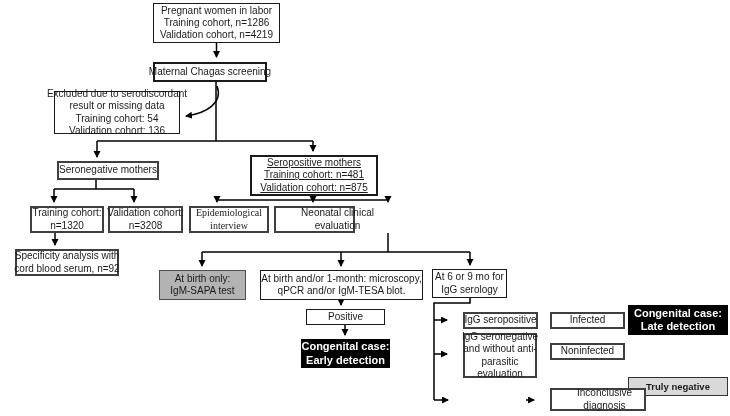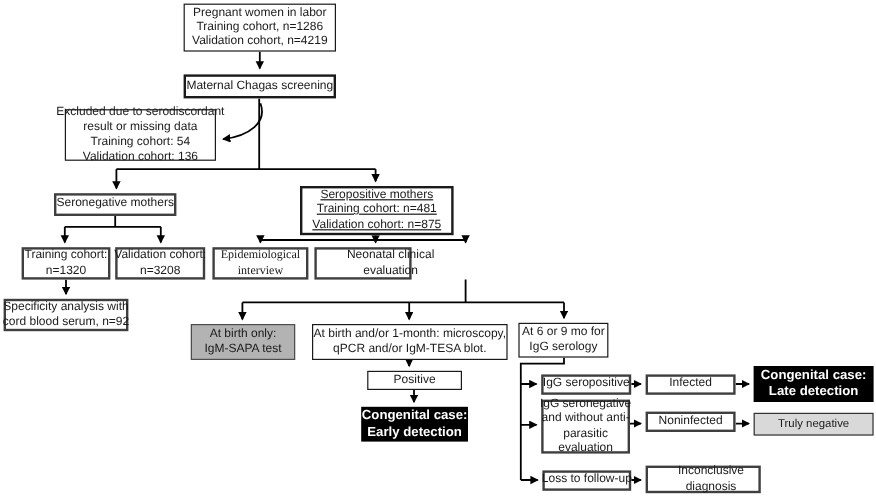--- a/index.html
+++ b/index.html
@@ -11,23 +11,23 @@
   }
   svg.connectors { position:absolute; left:0; top:0; width:730px; height:416px; }
   .box {
     position:absolute; box-sizing:border-box;
     background:#ffffff;
     border:1.5px solid var(--box-border,#1a1a1a);
     display:flex; flex-direction:column; align-items:center; justify-content:center;
     text-align:center; font-size:10px; line-height:1.22;
   }
   .box div { white-space:nowrap; }
-  .box.thick { border-width:2px; border-color:#3f3f3f; }
+  .box.thick { border-width:2px; border-color:#3f3f3f;margin-left:12px; }
   .box.gray  { background:var(--gray-fill,#b3b3b3); border-color:#4d4d4d; }
-  .box.lightgray { background:var(--light-gray-fill,#d9d9d9); border-color:#333; font-weight:normal; font-size:9.5px; }
+  .box.lightgray { background:var(--light-gray-fill,#d9d9d9); border-color:#333; font-weight:bold; font-size:9.5px;margin-top:33px; }
   .box.black { background:var(--black-fill,#000); color:#fff; border:none; font-weight:bold; font-size:11px; }
 </style>
 </head>
 <body>
 
 <div class="canvas">
 
   <svg class="connectors" viewBox="0 0 730 416" xmlns="http://www.w3.org/2000/svg">
     <defs>
       <marker id="arr" markerWidth="8" markerHeight="8" refX="6" refY="3.5" orient="auto" markerUnits="userSpaceOnUse">
@@ -79,21 +79,21 @@
       <path d="M526,400 H534" marker-end="url(#arr)"></path>
     </g>
   </svg>
 
   <div class="box" style="left:153px; top:3px; width:127px; height:40px;">
       <div>Pregnant women in labor</div>
       <div>Training cohort, n=1286</div>
       <div>Validation cohort, n=4219</div>
     </div>
 
-  <div class="box" style="left:153px; top:62px; width:127px; height:20px; border-width:2px;text-align:right;">
+  <div class="box" style="left:153px; top:62px; width:114px; height:20px; border-width:2px;text-align:right;">
       <div>Maternal Chagas screening</div>
     </div>
 
   <div class="box" style="left:54px; top:91px; width:126px; height:43px;">
       <div>Excluded due to serodiscordant</div>
       <div>result or missing data</div>
       <div>Training cohort: 54</div>
       <div>Validation cohort: 136</div>
     </div>
 
@@ -178,22 +178,19 @@
     </div>
 
   <div class="box thick" style="left:538px; top:343px; width:75px; height:17px;">
       <div>Noninfected</div>
     </div>
 
   <div class="box lightgray" style="left:628px; top:344px; width:100px; height:19px;">
       <div>Truly negative</div>
     </div>
 
-  <div class="box thick" style="left:452px; top:392px; width:74px; height:17px;">
-      <div>Loss to follow-up</div>
-    </div>
 
   <div class="box thick" style="left:538px; top:388px; width:96px; height:23px;padding-left:13px;">
       <div>Inconclusive</div>
       <div>diagnosis</div>
     </div>
 
 </div>
 
 </body></html>

